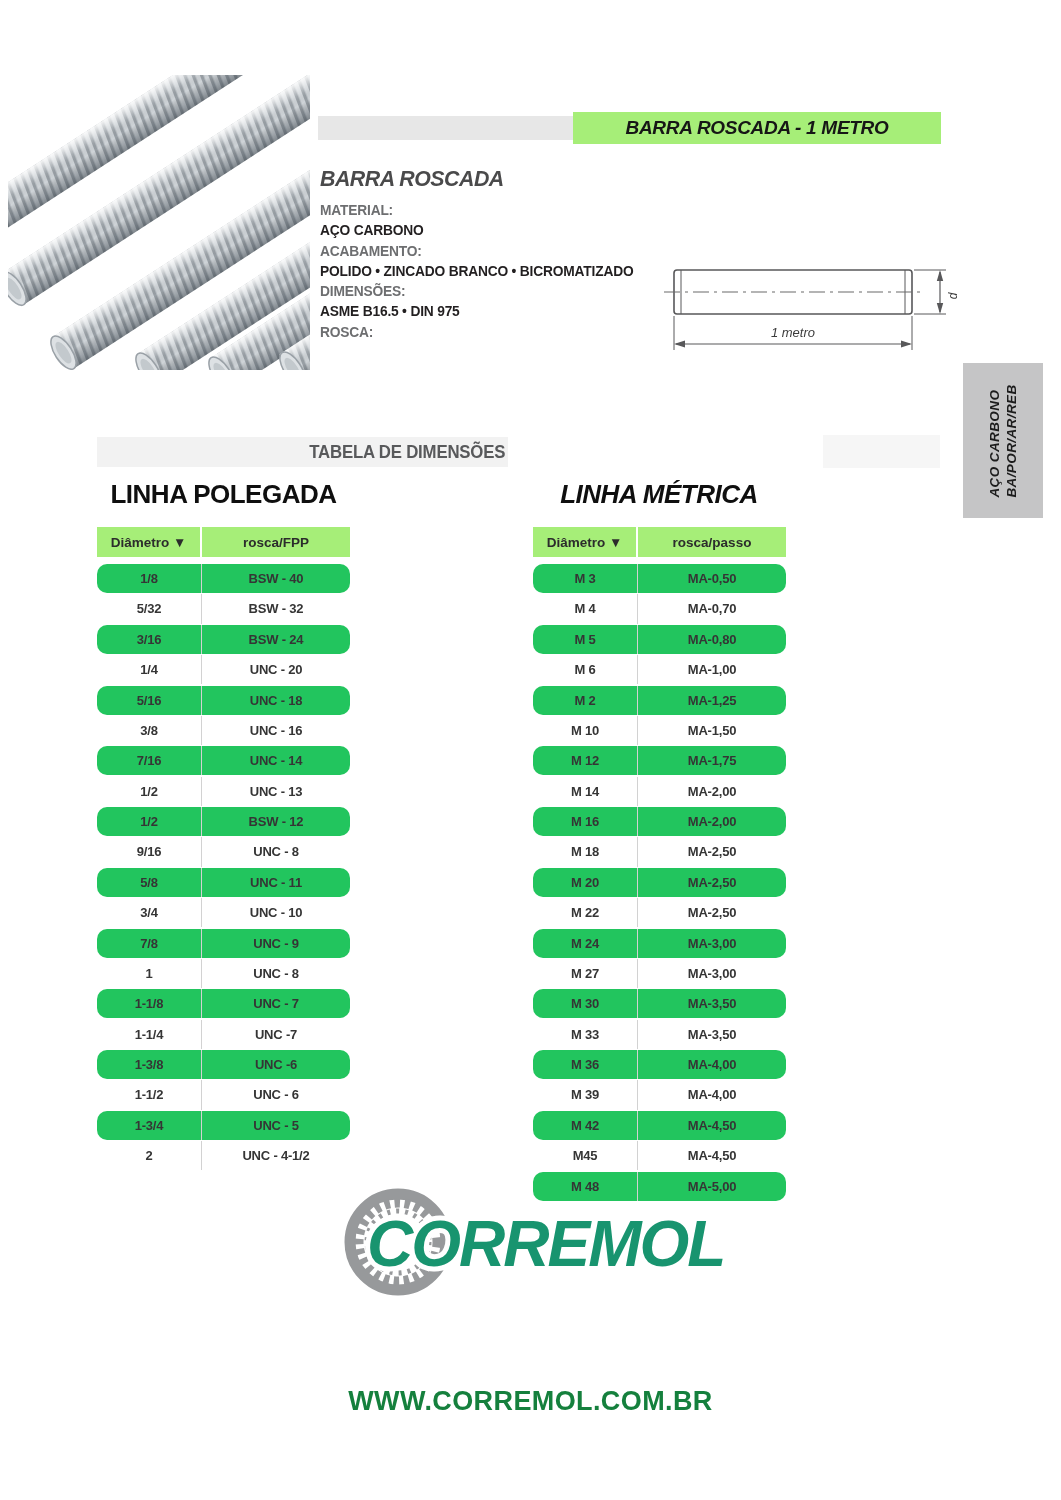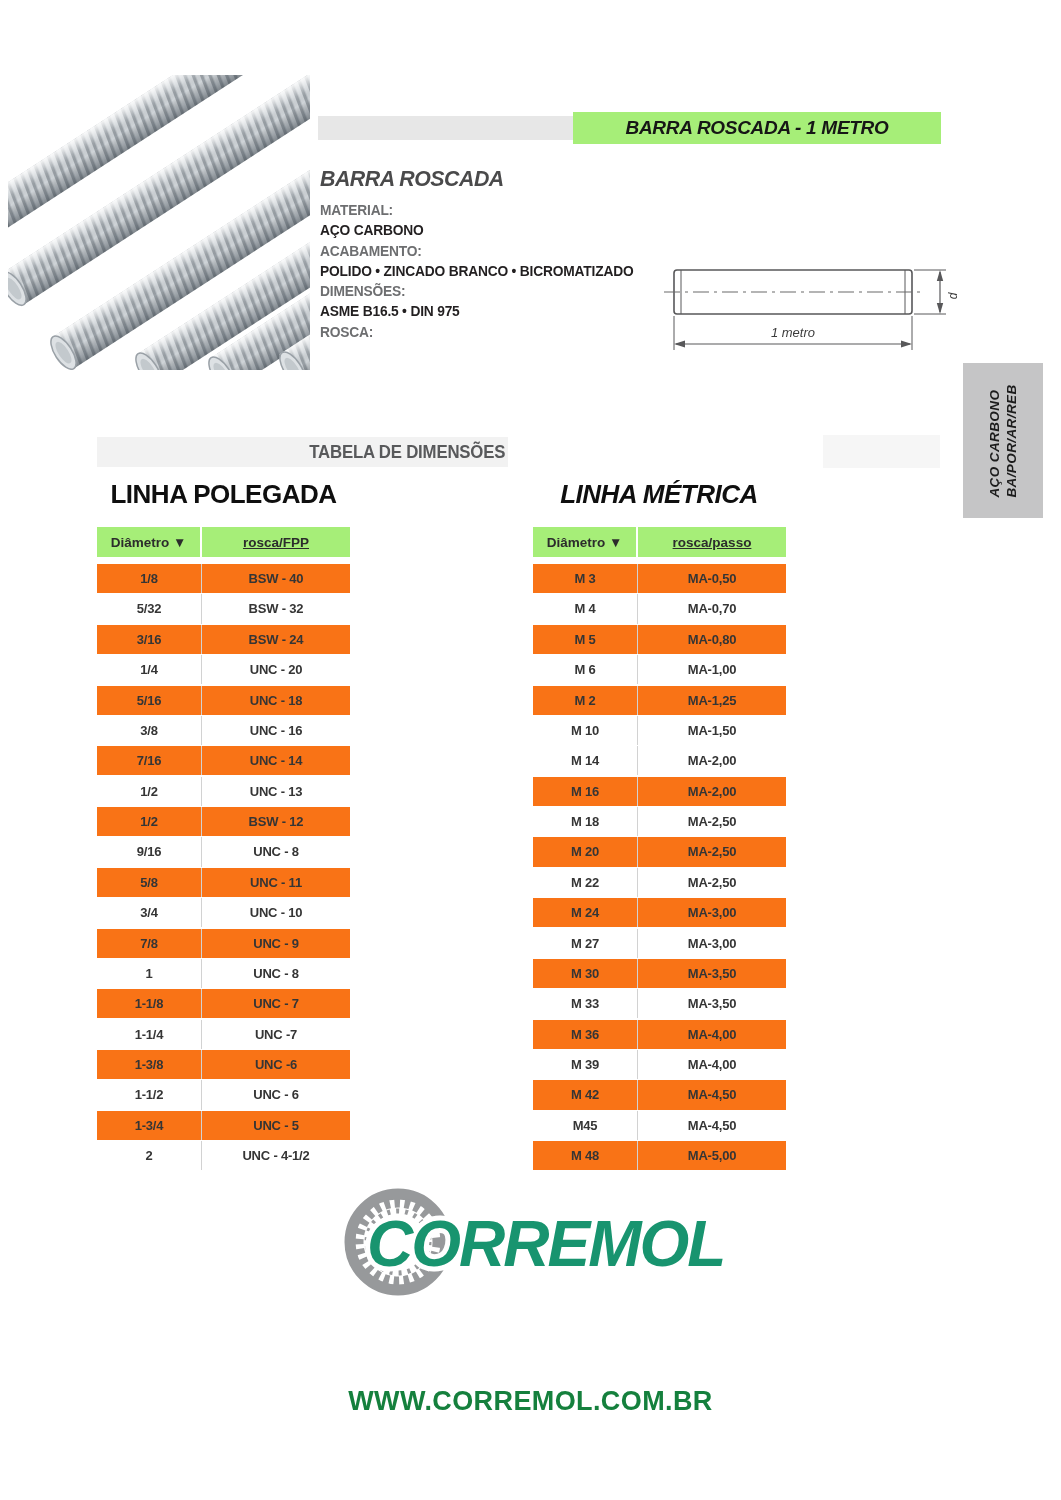--- a/index.html
+++ b/index.html
@@ -48,23 +48,23 @@
     letter-spacing:-0.5px;}
   .tt-left{left:97px;top:479px;width:253px;}
   .tt-right{left:528px;top:479px;width:262px;font-style:italic;}
   .dtable{width:253px;}
   .dt-left{left:97px;top:527px;}
   .dt-right{left:533px;top:527px;}
   .thead{height:30px;background:#a6ee78;display:flex;margin-bottom:7px;}
   .thead .c1,.thead .c2{display:flex;align-items:center;justify-content:center;
     font-weight:bold;font-size:13.5px;color:#2c2c2c;}
   .thead .c1{width:41.5%;border-right:2px solid #ffffff;box-sizing:border-box;}
-  .thead .c2{flex:1;text-decoration:underline;}
+  .thead .c2{flex:1;}
   .trow{display:flex;height:29.2px;margin-bottom:1.2px;}
-  .trow.alt{background:#f97316;}
+  .trow.alt{background:#22c55e;border-radius:10px;}
   .trow .c1,.trow .c2{display:flex;align-items:center;justify-content:center;
     font-weight:bold;font-size:13px;color:#353535;letter-spacing:-0.2px;}
   .trow .c1{width:41.5%;border-right:1px solid #d2d2d2;box-sizing:border-box;}
   .trow .c2{flex:1;}
 
   
   .logo{left:335px;top:1182px;width:410px;height:125px;}
   .website{left:0;top:1386px;width:1061px;text-align:center;font-weight:bold;
     font-size:27px;color:#15803d;letter-spacing:0.4px;}
 </style>
@@ -291,20 +291,24 @@
           <div class="c2">MA-1,00</div>
         </div>
         <div class="trow alt">
           <div class="c1">M 2</div>
           <div class="c2">MA-1,25</div>
         </div>
         <div class="trow">
           <div class="c1">M 10</div>
           <div class="c2">MA-1,50</div>
         </div>
+        <div class="trow alt">
+          <div class="c1">M 12</div>
+          <div class="c2">MA-1,75</div>
+        </div>
         <div class="trow">
           <div class="c1">M 14</div>
           <div class="c2">MA-2,00</div>
         </div>
         <div class="trow alt">
           <div class="c1">M 16</div>
           <div class="c2">MA-2,00</div>
         </div>
         <div class="trow">
           <div class="c1">M 18</div>

